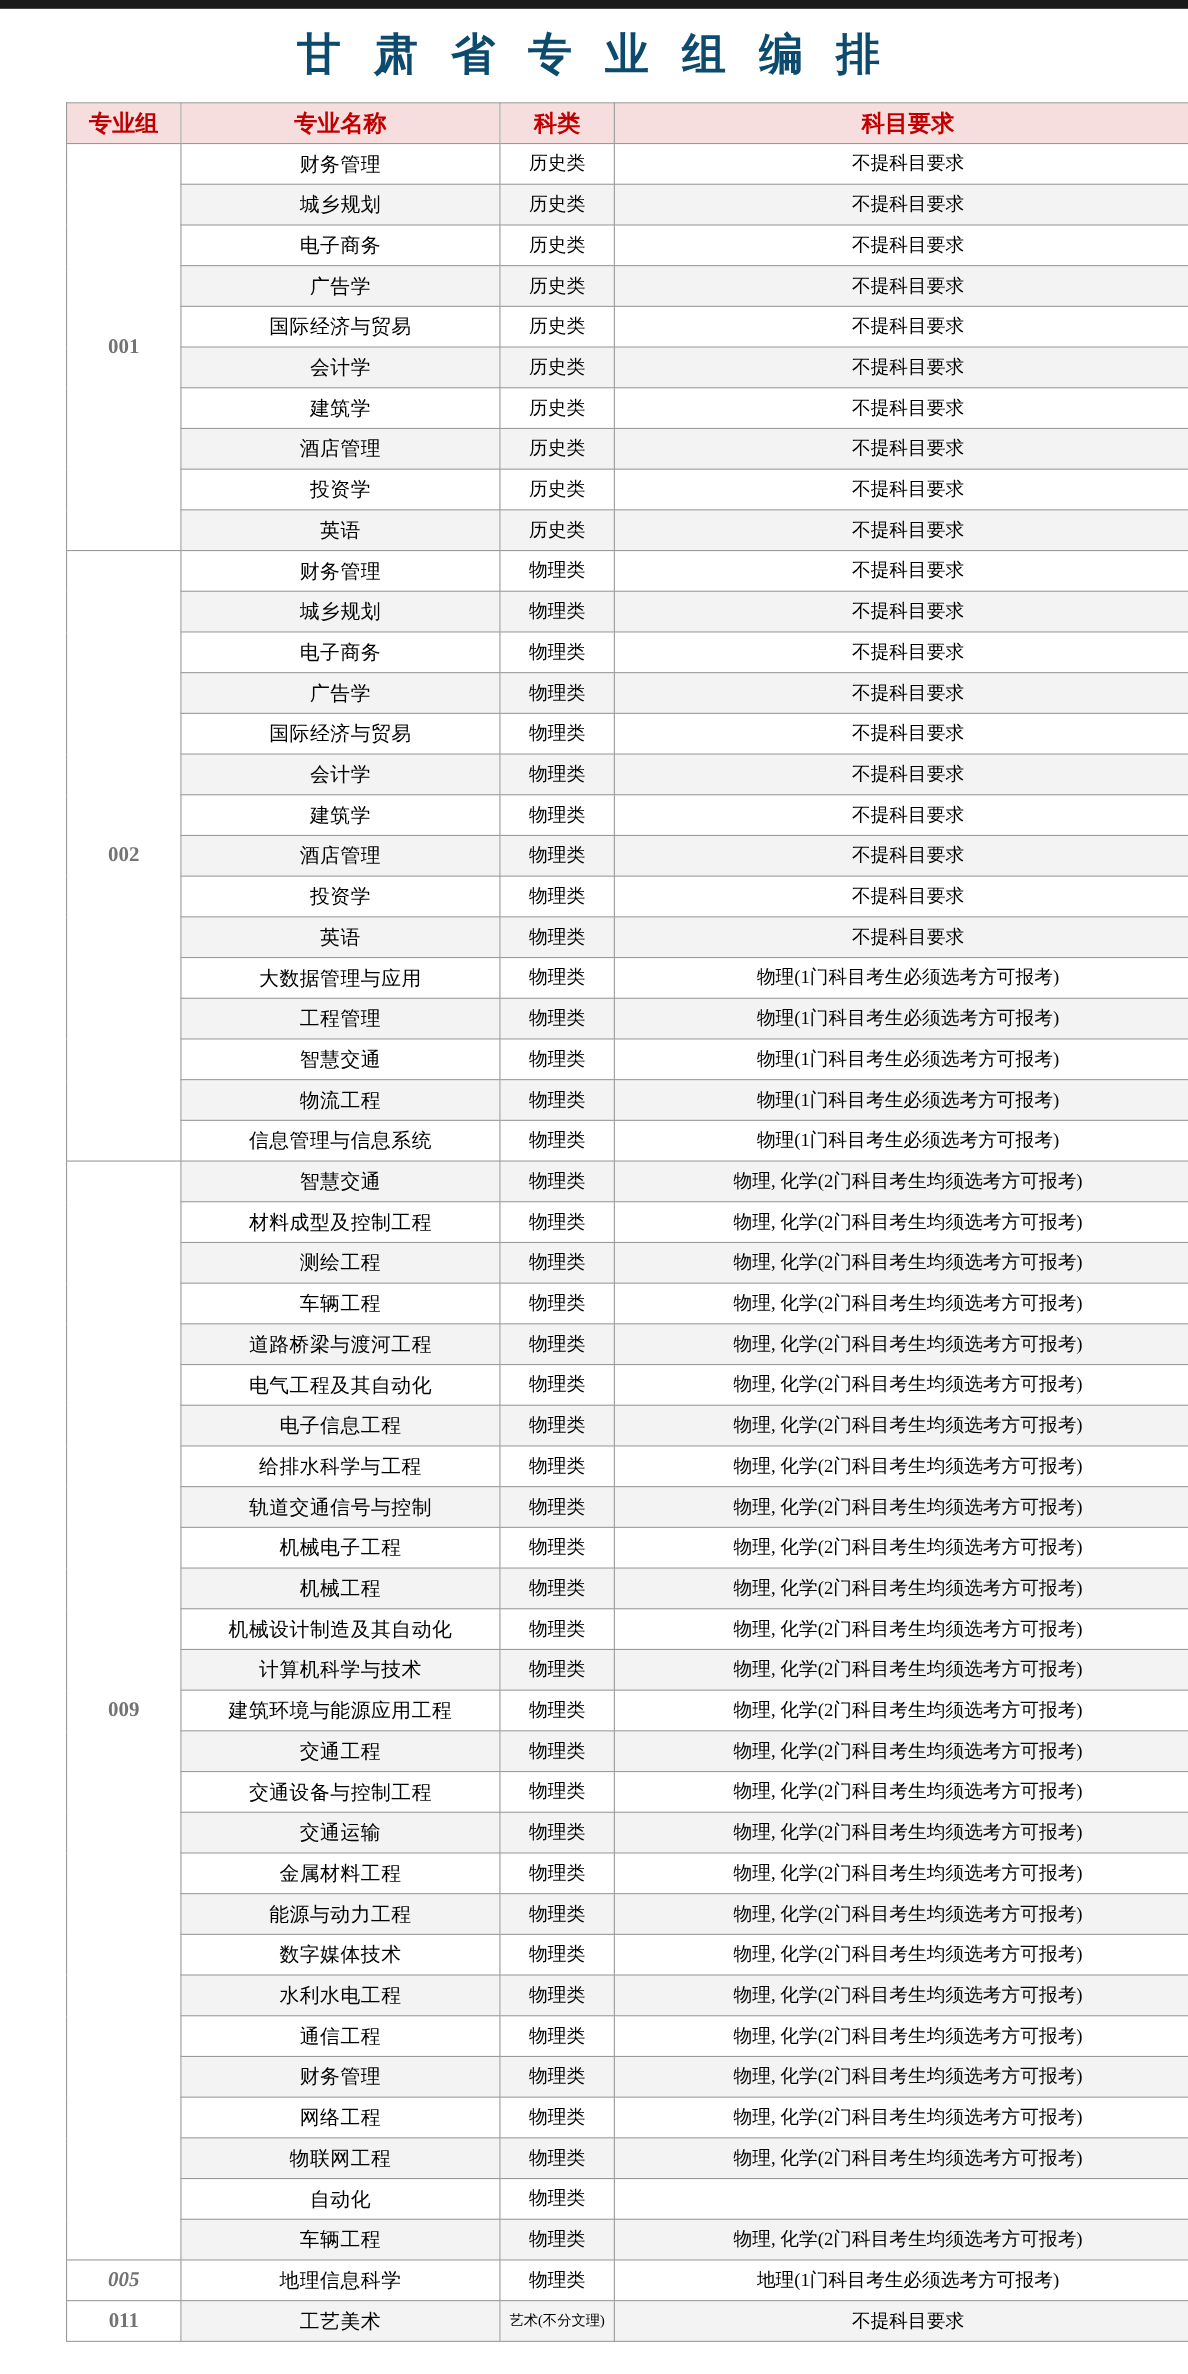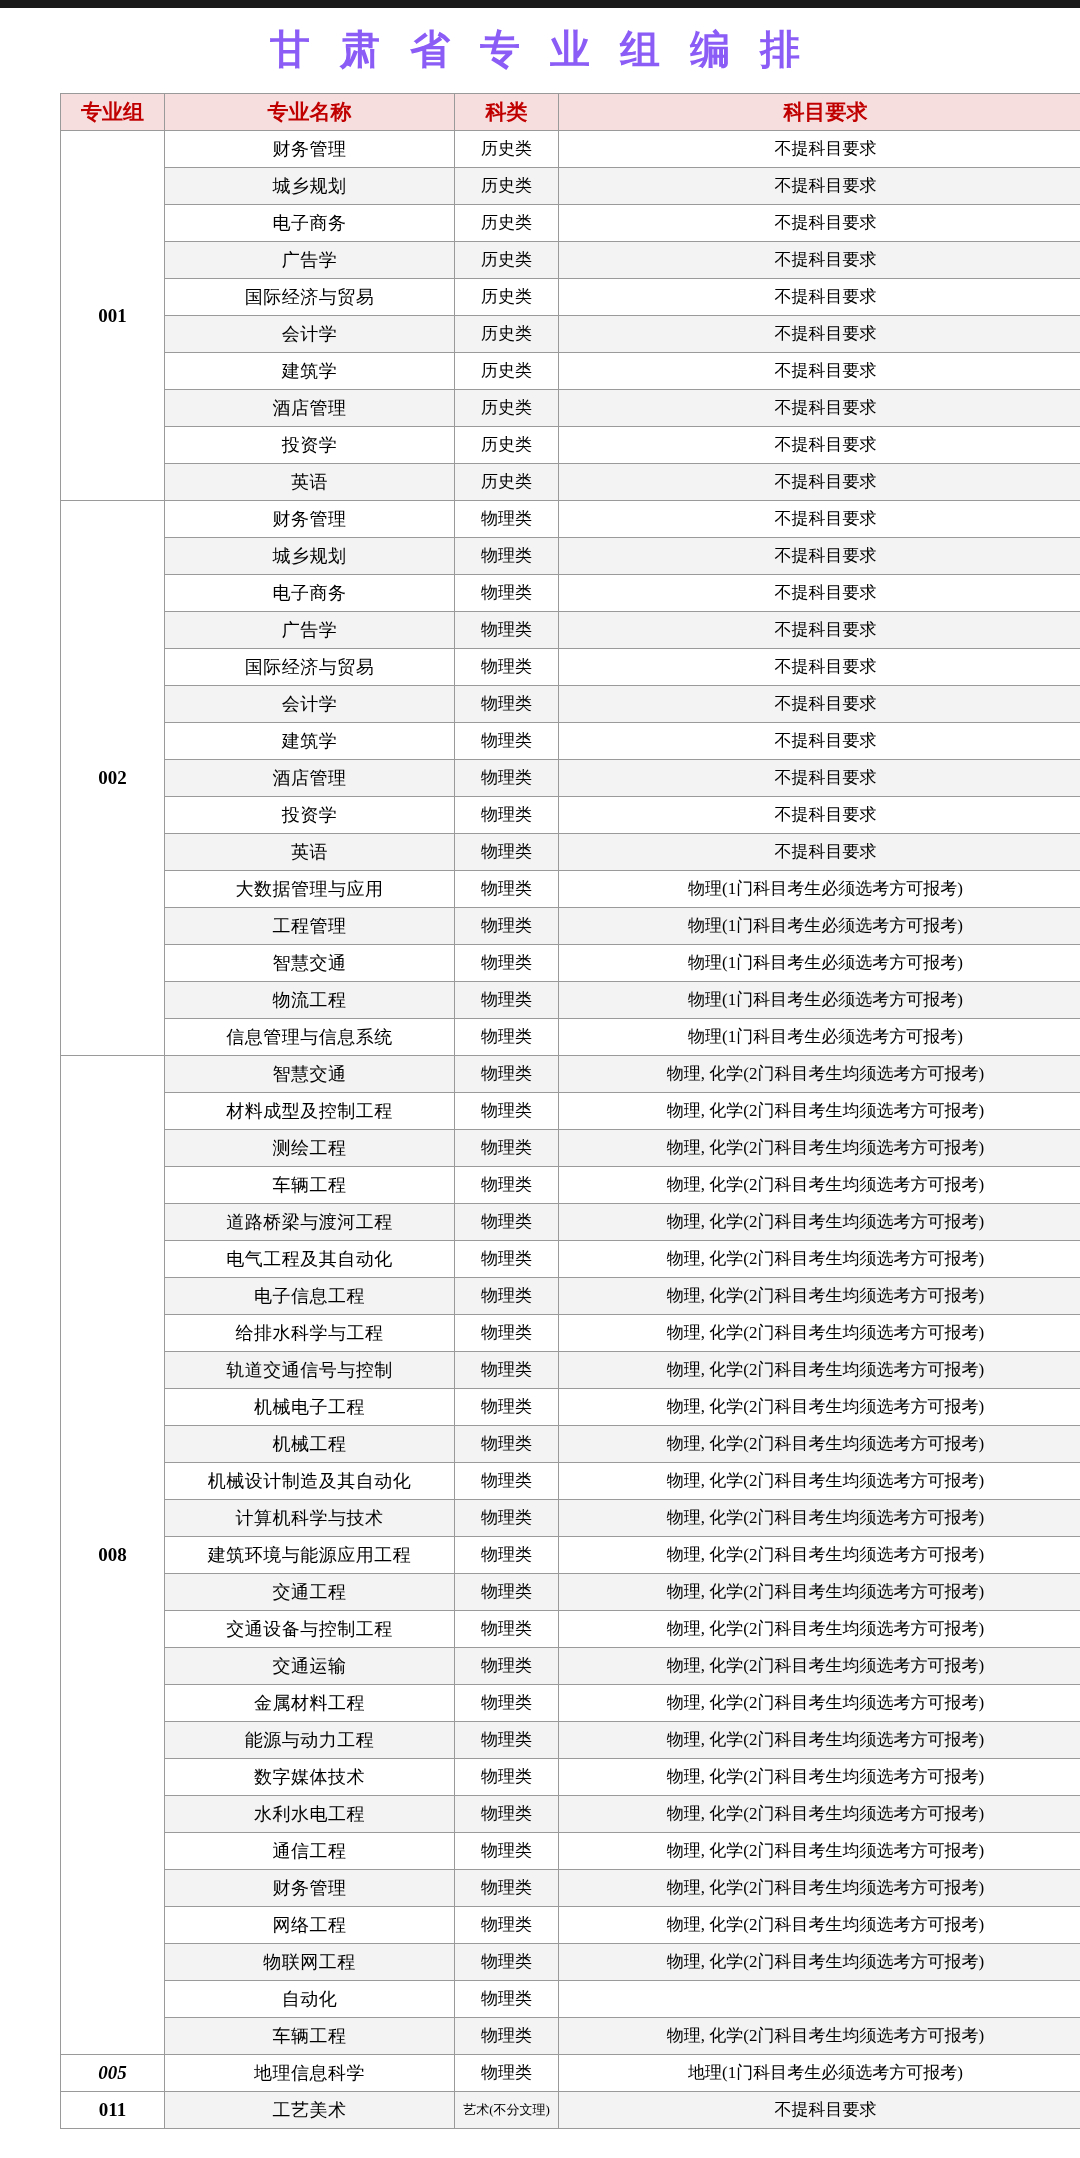--- a/index.html
+++ b/index.html
@@ -22,21 +22,21 @@
   .topbar {
     height: 8px;
     background: #1a1a1a;
     width: 1080px;
     margin: 0 0 0 -24px;
   }
   .title {
     text-align: center;
     font-size: 40px;
     font-weight: bold;
-    color: #8b5cf6;
+    color: #0c4a6e;
     letter-spacing: 10px;
     padding: 14px 0 16px 0;
     font-family: "Liberation Serif", "DejaVu Serif", serif;
   }
   table.maintable {
     border-collapse: collapse;
     width: 1032px;
     table-layout: fixed;
     font-size: 17px;
     margin-left: 36px;
@@ -58,21 +58,21 @@
     font-size: 21px;
     height: 52px;
     border: 1px solid #9a9a9a;
   }
   .col-group { width: 104px; }
   .col-major { width: 290px; }
   .col-type  { width: 104px; }
   .col-req   { width: 534px; }
 
   td.group-cell {
-    color: #000000;
+    color: #737373;
     font-weight: bold;
     font-size: 19px;
     background: #ffffff;
   }
   td.major-cell {
     font-size: 18px;
     letter-spacing: 0.5px;
   }
   td.type-cell {
     font-size: 17px;
@@ -240,21 +240,21 @@
           <td class="major-cell">物流工程</td>
           <td class="type-cell">物理类</td>
           <td class="req-cell">物理(1门科目考生必须选考方可报考)</td>
         </tr>
         <tr class="plain">
           <td class="major-cell">信息管理与信息系统</td>
           <td class="type-cell">物理类</td>
           <td class="req-cell">物理(1门科目考生必须选考方可报考)</td>
         </tr>
         <tr class="alt thick-top">
-          <td class="group-cell" rowspan="27" style="background: rgb(255, 255, 255);">008</td>
+          <td class="group-cell" rowspan="27" style="background: rgb(255, 255, 255);">009</td>
           <td class="major-cell">智慧交通</td>
           <td class="type-cell">物理类</td>
           <td class="req-cell">物理, 化学(2门科目考生均须选考方可报考)</td>
         </tr>
         <tr class="plain">
           <td class="major-cell">材料成型及控制工程</td>
           <td class="type-cell">物理类</td>
           <td class="req-cell">物理, 化学(2门科目考生均须选考方可报考)</td>
         </tr>
         <tr class="alt">

